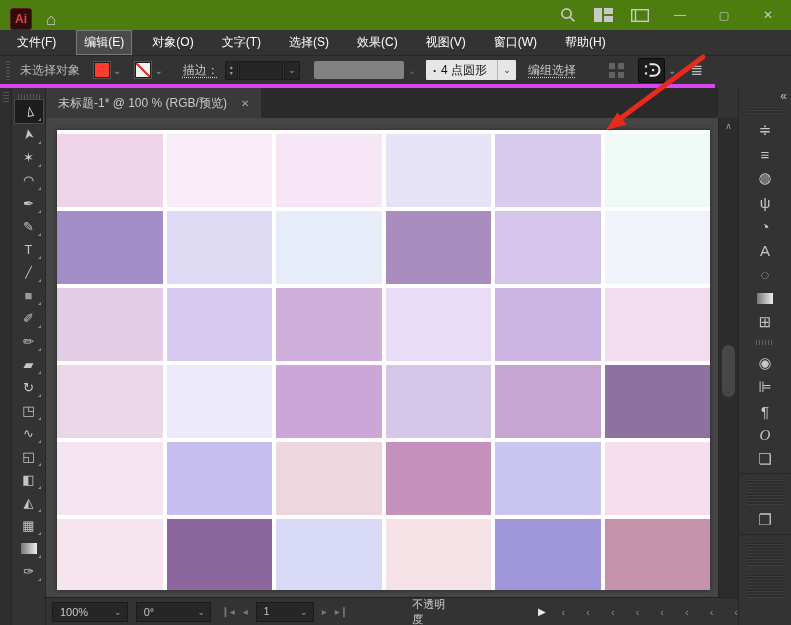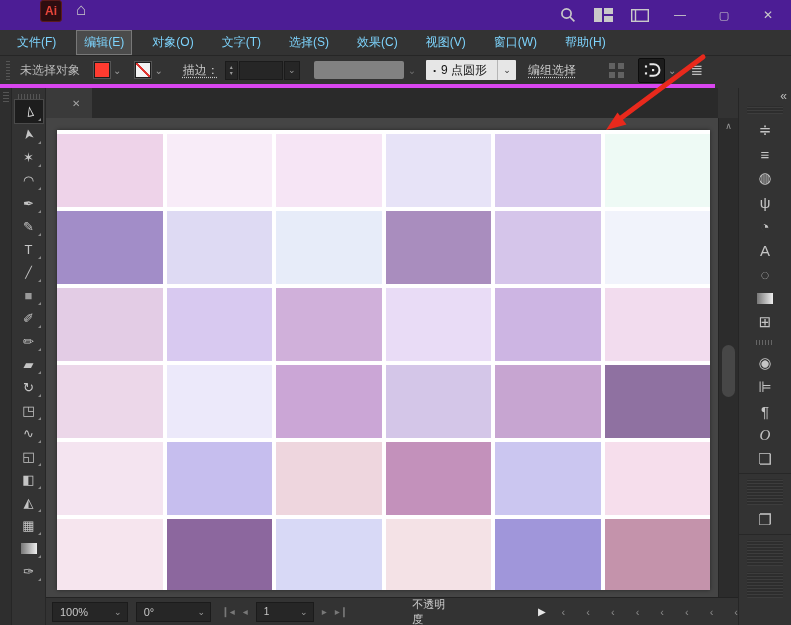--- a/index.html
+++ b/index.html
@@ -3,32 +3,32 @@
 <meta charset="utf-8">
 <style>
   * { margin:0; padding:0; box-sizing:border-box; }
   html,body { width:791px; height:625px; overflow:hidden; }
   body {
     position:relative; background:#333; color:#ccc;
     font-family:"Liberation Sans","DejaVu Sans",sans-serif; font-size:12px;
     -webkit-font-smoothing:antialiased;
   }
   
-  .titlebar { position:absolute; left:0; top:0; width:791px; height:30px; background:#4c1d95; display:flex; align-items:flex-start;padding-left:30px; }
+  .titlebar { position:absolute; left:0; top:0; width:791px; height:30px; background:#4d7c0f; display:flex; align-items:flex-end; }
   .ai-logo { width:22px; height:22px; margin-left:10px; background:#2d0d10; border:1px solid #5a1b1b; border-radius:3px;
              color:#e8453a; font-weight:bold; font-size:12px; display:flex; align-items:center; justify-content:center; }
   .home-ic { margin-left:14px; font-size:17px; color:#c9c9c9; cursor:default; }
   .tb-right { position:absolute; right:0; top:0; height:30px; display:flex; align-items:center; gap:18px; padding-right:10px; }
   .tb-ic { color:#c9c9c9; display:flex; align-items:center; }
   .winbtn { width:26px; text-align:center; color:#c9c9c9; font-size:12px; }
   .winbtn.max { font-size:11px; }
   
   .menubar { position:absolute; left:0; top:30px; width:791px; height:26px; background:#333; border-bottom:1px solid #262626;
              display:flex; align-items:center; gap:14px; padding-left:10px; }
-  .menu-item { padding:3px 7px; color:#7dd3fc; white-space:nowrap; }
+  .menu-item { padding:3px 7px; color:#ffffff; white-space:nowrap; }
   .menu-item.active { background:#4b4b4b; outline:1px solid #787878; }
   
   .optionsbar { position:absolute; left:0; top:56px; width:715px; height:32px; background:#333; border-bottom:4px solid #d946ef;
                 display:flex; align-items:center; }
   .vgrip { width:4px; height:20px; margin-left:6px; background:repeating-linear-gradient(0deg,#555 0 1px,transparent 1px 3px); }
   .nosel { margin-left:10px; color:#b9b9b9; }
   .swatch { width:16px; height:16px; border:1px solid #1c1c1c; outline:1px solid #555; margin-left:14px; }
   .swatch.fill {}
   .swatch.stroke { background:
       linear-gradient(45deg, transparent 43%, #e03430 43%, #e03430 57%, transparent 57%), #f2f2f2; }
@@ -164,21 +164,21 @@
   <div class="stepper" data-name="stroke-weight-stepper">
     <span data-name="stepper-up-icon">▴</span>
     <span data-name="stepper-down-icon">▾</span>
   </div>
   <div class="field-dark stroke-val" data-name="stroke-weight-field"></div>
   <div class="chev-cell" data-name="stroke-weight-chevron">⌄</div>
   <div class="var-width" data-name="variable-width-profile-dropdown"></div>
   <span class="dim-chev" data-name="variable-width-chevron-icon">⌄</span>
   <div class="brush-dd" data-name="brush-definition-dropdown">
     <span class="dot" data-name="brush-preview-dot">•</span>
-    <span class="val" data-name="brush-definition-value">9 点圆形</span>
+    <span class="val" data-name="brush-definition-value">4 点圆形</span>
     <span class="dd-sep"></span>
     <span class="dd-chev" data-name="brush-chevron-icon">⌄</span>
   </div>
   <span class="opacity-label" data-name="opacity-label">编组选择</span>
   <div class="ob-right">
     <span class="grid4-ic" data-name="document-grid-icon">
       <svg width="15" height="15" viewBox="0 0 15 15">
           <rect x="0" y="0" width="6" height="6" fill="#8a8a8a"></rect>
           <rect x="9" y="0" width="6" height="6" fill="#8a8a8a"></rect>
           <rect x="0" y="9" width="6" height="6" fill="#8a8a8a"></rect>
@@ -195,20 +195,21 @@
           </svg>
       </span>
       <span class="mini-chev" data-name="properties-toggle-chevron">⌄</span>
     </span>
     <span class="list-ic" data-name="panel-menu-icon">≣</span>
   </div>
 </div>
 
 <div class="tabbar" data-name="document-tab-bar">
   <div class="doc-tab" data-name="document-tab">
+    <span data-name="document-tab-title">未标题-1* @ 100 % (RGB/预览)</span>
     <span class="close" data-name="tab-close-icon">✕</span>
   </div>
 </div>
 
 <div class="toolspanel" data-name="tools-panel">
   <div class="panel-edge" data-name="tools-panel-edge">
       <div class="edge-dots"></div>
     </div>
   <div class="tools-col">
     <div class="tools-grip" data-name="tools-panel-grip"></div>

